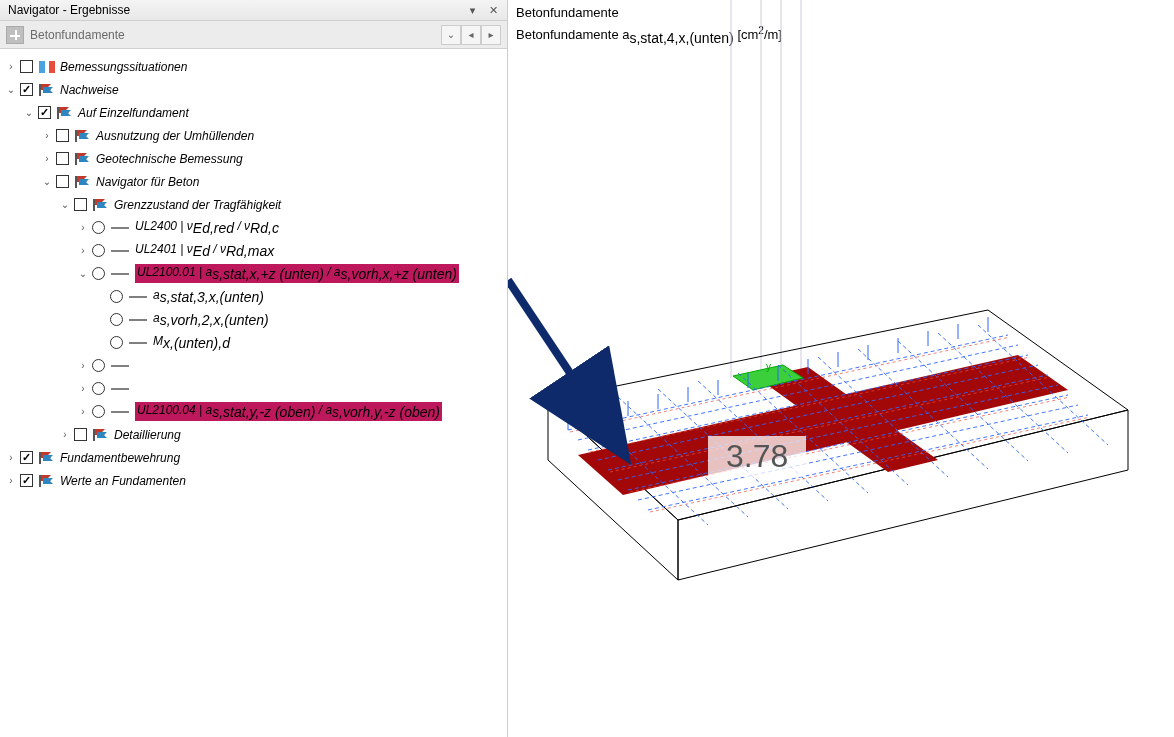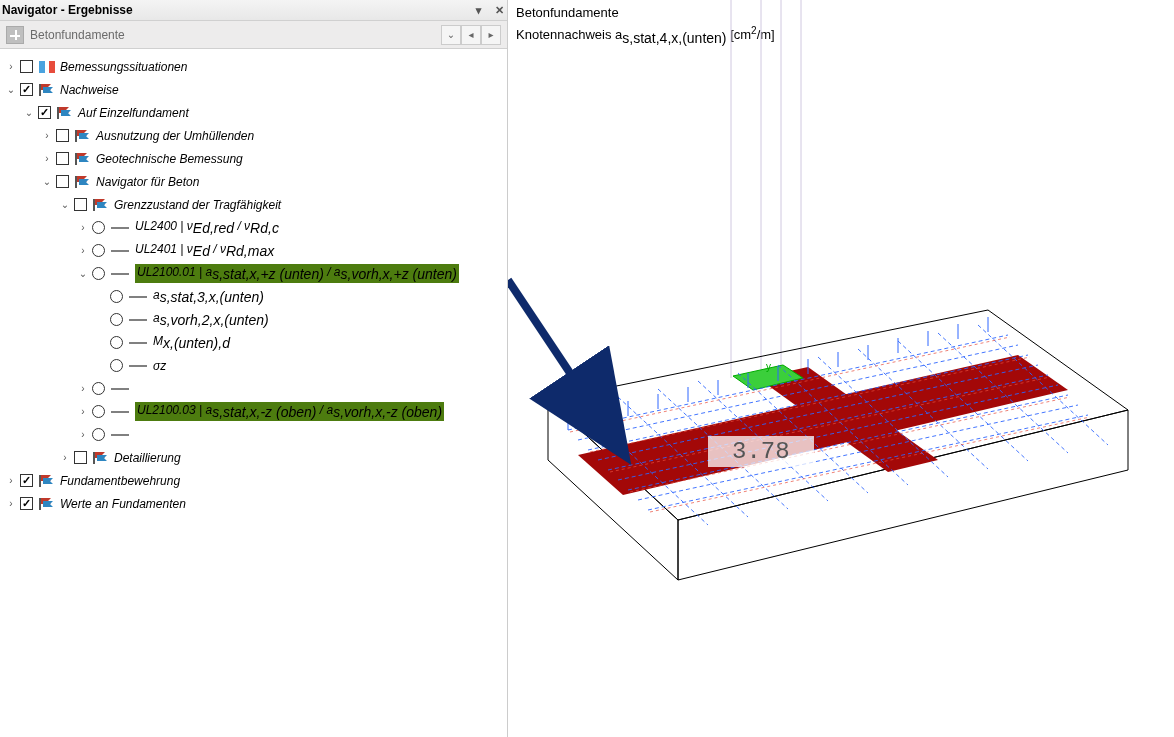--- a/index.html
+++ b/index.html
@@ -17,25 +17,25 @@
   .panel {
     width: 508px;
     height: 100%;
     border-right: 1px solid #ccc;
     display: flex;
     flex-direction: column;
   }
   .titlebar {
     background: linear-gradient(#f4f4f4,#e8e8e8);
     border-bottom: 1px solid #d0d0d0;
-    padding: 3px 2px;
+    padding: 3px 8px;
     display: flex;
     align-items: center;
     justify-content: space-between;
-    font-weight: bold;
+    font-weight: normal;
   }
   .titlebar-right { display:flex; gap:10px; }
   .titlebar-btn { width:11px; height:11px; cursor:pointer; color:#555; font-size:11px; line-height:11px; text-align:center; }
   .toolbar {
     background: #edecec;
     border-bottom: 1px solid #d0d0d0;
     padding: 3px 6px;
     display: flex;
     align-items: center;
     height: 28px;
@@ -130,21 +130,21 @@
   .bem-ico::before, .bem-ico::after {
     content:''; position:absolute;
   }
   .bem-ico::before {
     left:0; top:0; width:6px; height:12px; background:#4aa3df;
   }
   .bem-ico::after {
     right:0; top:0; width:6px; height:12px; background:#e74c3c;
   }
   .lbl { flex:0 0 auto;font-style:italic; }
-  .hl { background:#4d7c0f; padding:1px 2px; }
+  .hl { background:#be185d; padding:1px 2px; }
 
   .viewport {
     flex:1;
     position:relative;
     background:#fff;
   }
   .vp-text {
     position:absolute;
     left:8px;
     top:4px;
@@ -153,24 +153,23 @@
   }
   .sub { font-size:14px; vertical-align:sub; }
   .sup { font-size:10px; vertical-align:super; }
   .svg3d {
     position:absolute;
     left:0; top:0; right:0; bottom:0;
   }
   .valbox {
     position:absolute;
     background: rgba(255,255,255,0.75);
-    font-size:24px;
+    font-size:32px;
     color:#555;
-    padding:2px 24px;
-    font-family:Liberation Mono, monospace;
+    padding:2px 18px;
   }
 </style>
 </head>
 <body>
 
 <div class="panel">
   <div class="titlebar">
     <span>Navigator - Ergebnisse</span>
     <div class="titlebar-right">
       <div class="titlebar-btn">▾</div>
@@ -324,48 +323,41 @@
 
 
     <div class="row">
       <span class="indent" style="width:94px"></span>
       <span class="exp blank">·</span>
       <span class="radio"></span>
       <span class="dash-ico"></span>
       <span class="lbl"><span>M</span><span class="sub">x,(unten),d</span></span>
     </div>
 
-    <div class="row">
-      <span class="indent" style="width:94px"></span>
-      <span class="exp blank">·</span>
-      <span class="radio"></span>
-      <span class="dash-ico"></span>
-      <span class="lbl">σz</span>
-    </div>
-
-    <div class="row">
-      <span class="indent" style="width:76px"></span>
-      <span class="exp">›</span>
-      <span class="radio"></span>
-      <span class="dash-ico"></span>
-    </div>
-
-    <div class="row">
-      <span class="indent" style="width:76px"></span>
-      <span class="exp">›</span>
-      <span class="radio"></span>
-      <span class="dash-ico"></span>
-      <span class="lbl hl"><span>UL2100.03 | a</span><span class="sub">s,stat,x,-z (oben)</span><span> / a</span><span class="sub">s,vorh,x,-z (oben)</span></span>
-    </div>
-
-    <div class="row">
-      <span class="indent" style="width:76px"></span>
-      <span class="exp">›</span>
-      <span class="radio"></span>
-      <span class="dash-ico"></span>
+
+    <div class="row">
+      <span class="indent" style="width:76px"></span>
+      <span class="exp">›</span>
+      <span class="radio"></span>
+      <span class="dash-ico"></span>
+    </div>
+
+    <div class="row">
+      <span class="indent" style="width:76px"></span>
+      <span class="exp">›</span>
+      <span class="radio"></span>
+      <span class="dash-ico"></span>
+    </div>
+
+    <div class="row">
+      <span class="indent" style="width:76px"></span>
+      <span class="exp">›</span>
+      <span class="radio"></span>
+      <span class="dash-ico"></span>
+      <span class="lbl hl"><span>UL2100.04 | a</span><span class="sub">s,stat,y,-z (oben)</span><span> / a</span><span class="sub">s,vorh,y,-z (oben)</span></span>
     </div>
 
     <div class="row">
       <span class="indent" style="width:58px"></span>
       <span class="exp">›</span>
       <span class="chk"></span>
       <span class="flag-ico">
           <svg width="16" height="12">
             <rect x="0" y="0" width="2" height="12" fill="#555"></rect>
             <polygon points="2,0 12,0 9,3 12,6 2,6" fill="#c0392b"></polygon>
@@ -403,21 +395,21 @@
       <span class="lbl">Werte an Fundamenten</span>
     </div>
 
   </div>
 </div>
 
 <div class="viewport">
   <div class="vp-text">
     <div>Betonfundamente</div>
     <div>
-      <span>Knotennachweis a</span><span class="sub">s,stat,4,x,(unten)</span><span> [cm</span><span class="sup">2</span><span>/m]</span>
+      <span>Betonfundamente a</span><span class="sub">s,stat,4,x,(unten)</span><span> [cm</span><span class="sup">2</span><span>/m]</span>
     </div>
   </div>
 
   <svg class="svg3d" viewBox="0 0 666 737">
 
     <g stroke="#d0c8e0" stroke-width="1">
       <line x1="223" y1="0" x2="223" y2="378"></line>
       <line x1="253" y1="0" x2="253" y2="378"></line>
       <line x1="273" y1="0" x2="273" y2="378"></line>
       <line x1="293" y1="0" x2="293" y2="378"></line>

